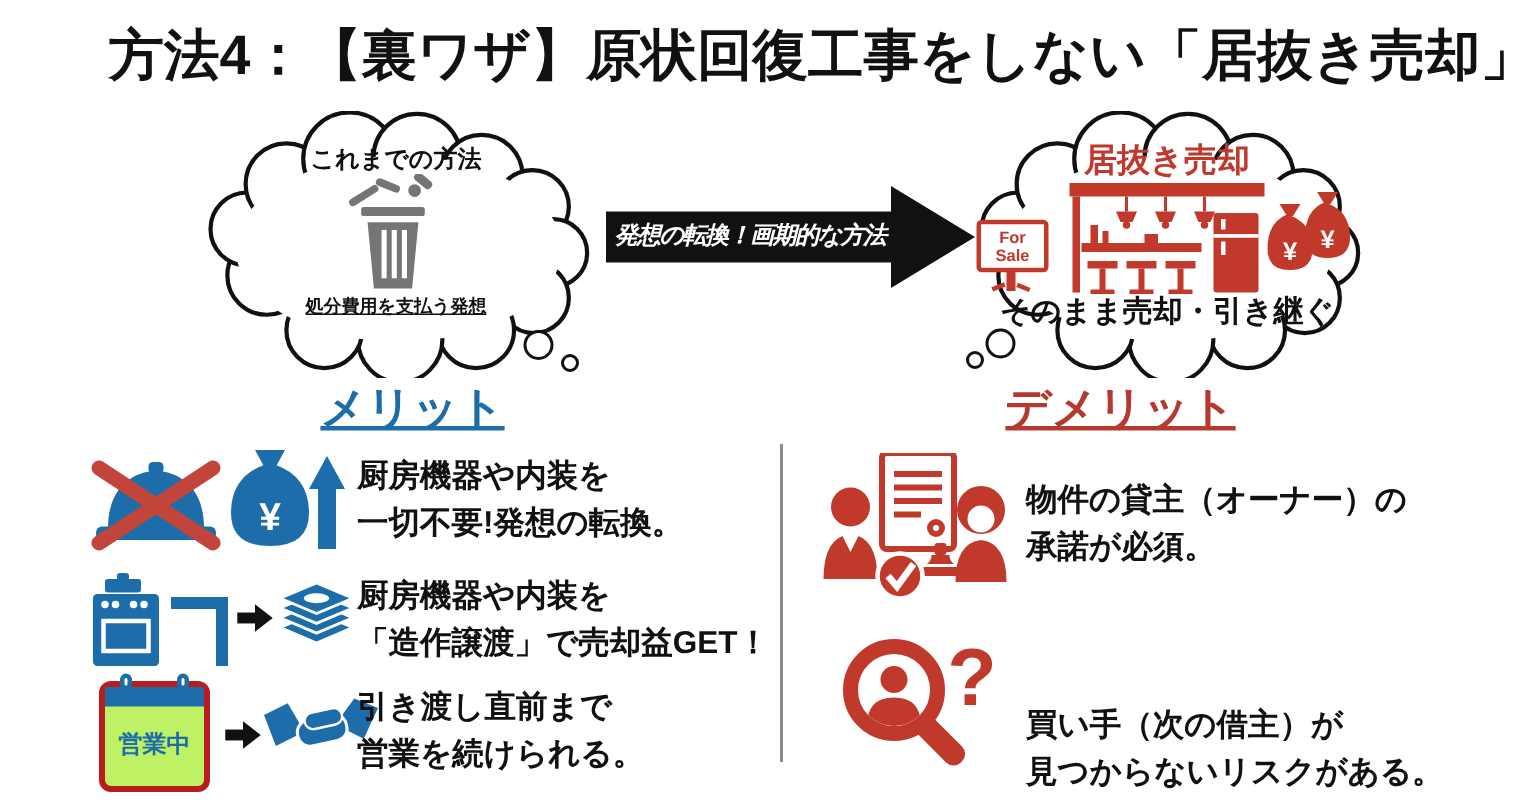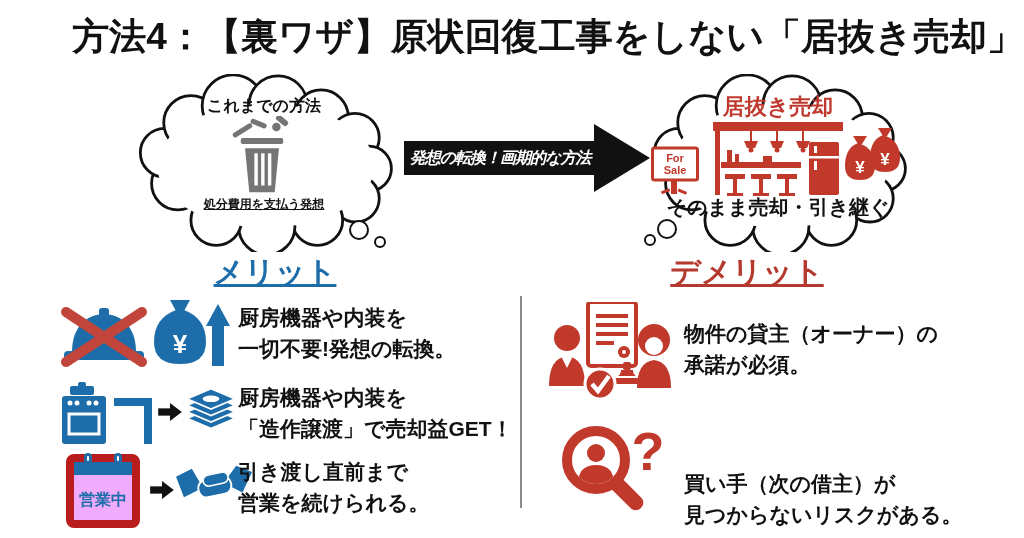--- a/index.html
+++ b/index.html
@@ -14,22 +14,22 @@
   .tail{position:absolute;background:#fff;border:2.5px solid #111;border-radius:50%;}
   .arrow-wrap{position:absolute;left:404px;top:122px;width:246px;height:72px;font-style:italic;}
   .arrow-label{position:absolute;left:2px;top:19px;width:188px;height:34px;line-height:34px;
                text-align:center;color:#fff;font-weight:bold;font-size:16px;letter-spacing:-1px;white-space:nowrap;}
   .col-heading{position:absolute;width:270px;text-align:center;font-weight:800;font-size:30px;white-space:nowrap;text-decoration:underline;}
   .merit-heading{color:#1c6da9;}
   .demerit-heading{color:#b43a30;}
   .divider{position:absolute;left:520px;top:296px;width:2px;height:212px;background:#8c8c8c;}
   .row{position:absolute;}
   .body-text{position:absolute;font-size:21px;font-weight:bold;line-height:31px;color:#111;white-space:nowrap;}
-  .calendar{position:absolute;width:74px;height:74px;box-sizing:border-box;border:8px solid #b91c1c;
-            border-radius:8px;background:#f0abfc;}
+  .calendar{position:absolute;width:74px;height:74px;box-sizing:border-box;border:4px solid #b91c1c;
+            border-radius:8px;background:#bef264;}
   .cal-top{position:absolute;left:0;top:0;right:0;height:13px;background:#1c6da9;}
   .cal-ring{position:absolute;top:-9px;width:8px;height:11px;box-sizing:border-box;border:3px solid #1c6da9;
             border-radius:4px;background:#fff;}
   .cal-label{position:absolute;left:0;right:0;top:28px;text-align:center;font-size:16px;font-weight:bold;
              color:#1c6da9;white-space:nowrap;}
 </style>
 </head>
 <body>
 
 <div class="stage">

